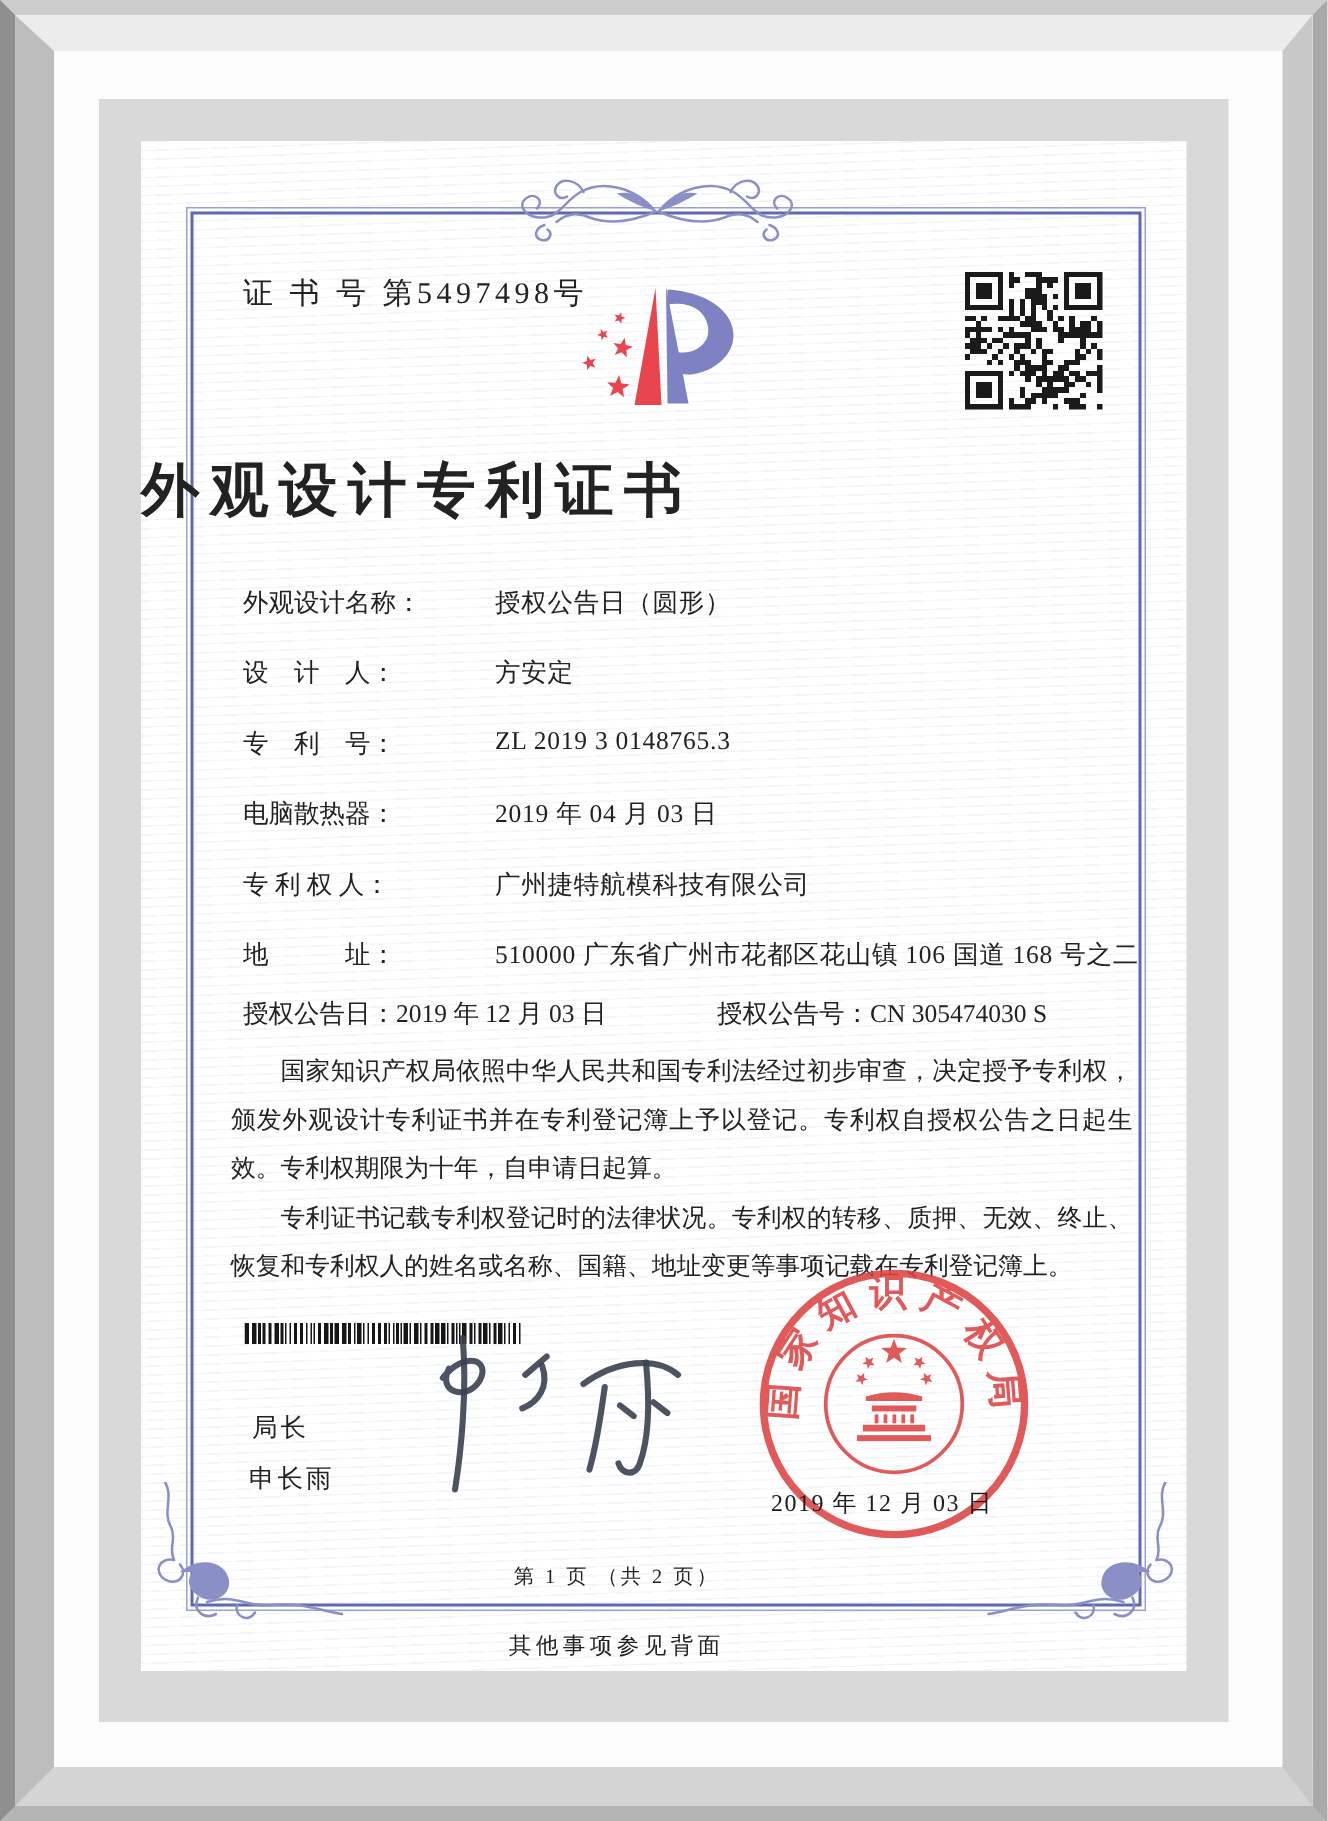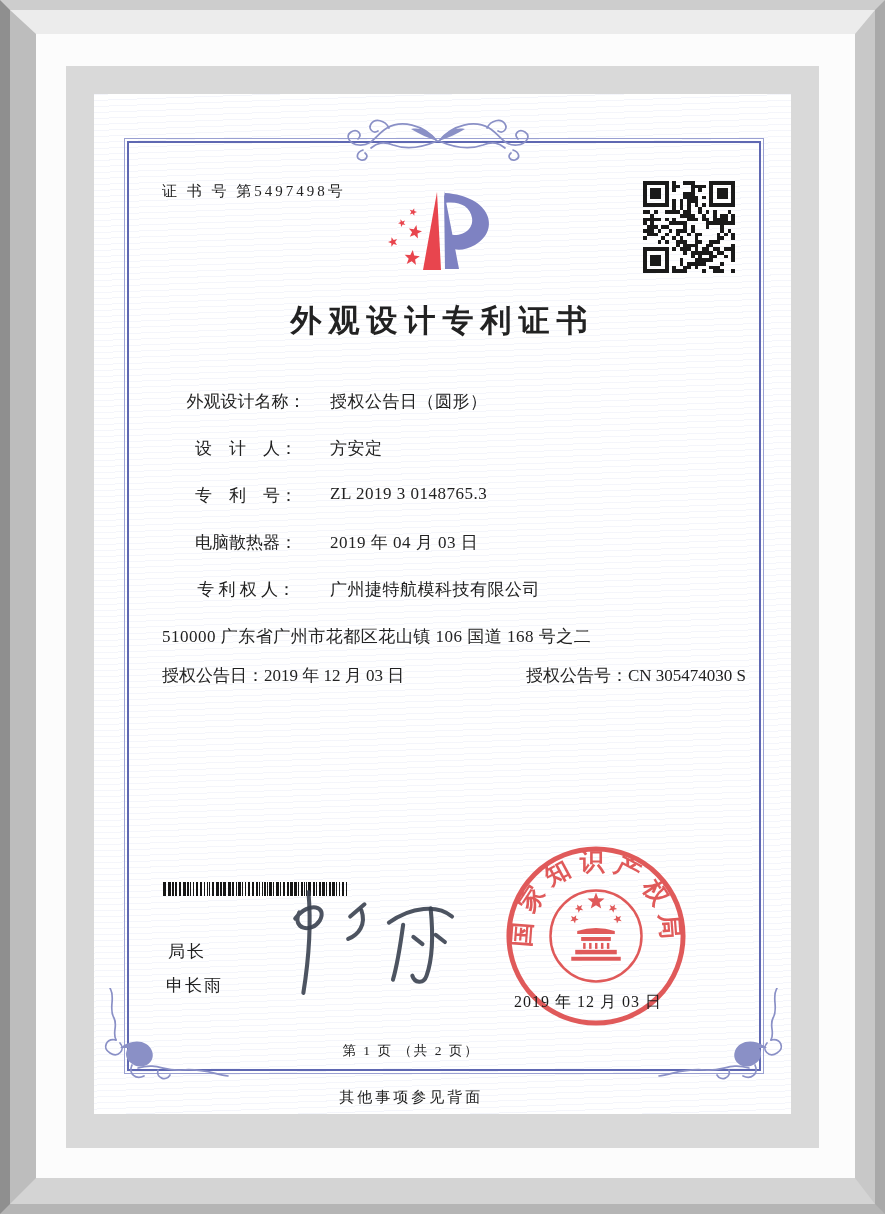--- a/index.html
+++ b/index.html
@@ -28,32 +28,32 @@
     border:1px solid var(--border-blue-light,#9aa0d2);}
   .bd-inner{position:absolute;inset:2px;border:2px solid var(--border-blue,#5f68b2);}
   
   .orn{stroke:var(--ornament-blue,#8a90c6);stroke-width:1.7;fill:none;
     stroke-linecap:round;}
   .orn-fill{fill:var(--ornament-blue,#8a90c6);stroke:none;}
   .fl-top{position:absolute;left:239px;top:20px;width:210px;height:52px;}
   .fl-bl{position:absolute;left:4px;bottom:30px;width:132px;height:96px;}
   .fl-br{position:absolute;right:2px;bottom:30px;width:132px;height:96px;}
   
-  .cert-no{position:absolute;left:68px;top:88px;font-size:15px;
+  .cert-no{position:absolute;left:68px;top:88px;font-size:20px;
     letter-spacing:3px;}
   .logo{position:absolute;left:287px;top:74px;width:132px;height:122px;}
   .qr{position:absolute;left:549px;top:87px;width:92px;height:92px;}
-  .title{position:absolute;left:0;right:0;top:206px;text-align:center;
-    font-size:31px;font-weight:bold;letter-spacing:7px;}
-  .fields{position:absolute;left:68px;top:296px;width:600px;text-align:center;}
+  .title{position:absolute;left:0;right:0;top:206px;
+    font-size:39px;font-weight:bold;letter-spacing:7px;}
+  .fields{position:absolute;left:68px;top:296px;width:600px;}
   .frow{height:47px;font-size:17px;display:flex;}
   .flabel{display:inline-block;width:168px;flex:0 0 168px;}
   .fvalue{letter-spacing:0.5px;}
   .grant-row{position:absolute;left:68px;top:570px;font-size:17px;width:620px;}
-  .grant2{position:absolute;left:316px;top:0;margin-left:48px;}
+  .grant2{position:absolute;left:316px;top:0;}
   .body-text{position:absolute;left:60px;top:604px;width:601px;
     font-size:16.5px;line-height:32.5px;text-align:justify;}
   .body-text p{margin:0;text-indent:2em;}
   .barcode{position:absolute;left:69px;top:788px;width:186px;height:14px;}
   .signer-title{position:absolute;left:74px;top:846px;font-size:17px;letter-spacing:2px;text-align:center;}
   .signer-name{position:absolute;left:72px;top:880px;font-size:17px;letter-spacing:2px;}
   .signature{position:absolute;left:170px;top:792px;width:205px;height:112px;}
   .sig-stroke{stroke:#3a4150;stroke-width:4;fill:none;stroke-linecap:round;
     stroke-linejoin:round;opacity:.9;}
   .seal{position:absolute;left:408px;top:748px;width:188px;height:188px;
@@ -446,31 +446,36 @@
     </div>
     <div class="frow">
       <span class="flabel">电脑散热器：</span>
       <span class="fvalue">2019 年 04 月 03 日</span>
     </div>
     <div class="frow">
       <span class="flabel">专 利 权 人：</span>
       <span class="fvalue">广州捷特航模科技有限公司</span>
     </div>
     <div class="frow">
+      <span class="flabel">地　　　址：</span>
       <span class="fvalue">510000 广东省广州市花都区花山镇 106 国道 168 号之二</span>
     </div>
   </div>
 
   <div class="grant-row">
     <span>授权公告日：</span><span>2019 年 12 月 03 日</span>
     <span class="grant2">
       <span>授权公告号：</span><span>CN 305474030 S</span>
     </span>
   </div>
 
+  <div class="body-text">
+    <p>国家知识产权局依照中华人民共和国专利法经过初步审查，决定授予专利权，颁发外观设计专利证书并在专利登记簿上予以登记。专利权自授权公告之日起生效。专利权期限为十年，自申请日起算。</p>
+    <p>专利证书记载专利权登记时的法律状况。专利权的转移、质押、无效、终止、恢复和专利权人的姓名或名称、国籍、地址变更等事项记载在专利登记簿上。</p>
+  </div>
 
   <svg class="barcode" id="bc-svg" viewBox="0 0 186 14" preserveAspectRatio="none">
       <rect x="0" y="0" width="3" height="14" fill="#161616"></rect>
       <rect x="5" y="0" width="3" height="14" fill="#161616"></rect>
       <rect x="9" y="0" width="2" height="14" fill="#161616"></rect>
       <rect x="12" y="0" width="2" height="14" fill="#161616"></rect>
       <rect x="16" y="0" width="2" height="14" fill="#161616"></rect>
       <rect x="20" y="0" width="3" height="14" fill="#161616"></rect>
       <rect x="24" y="0" width="2" height="14" fill="#161616"></rect>
       <rect x="27" y="0" width="1" height="14" fill="#161616"></rect>

